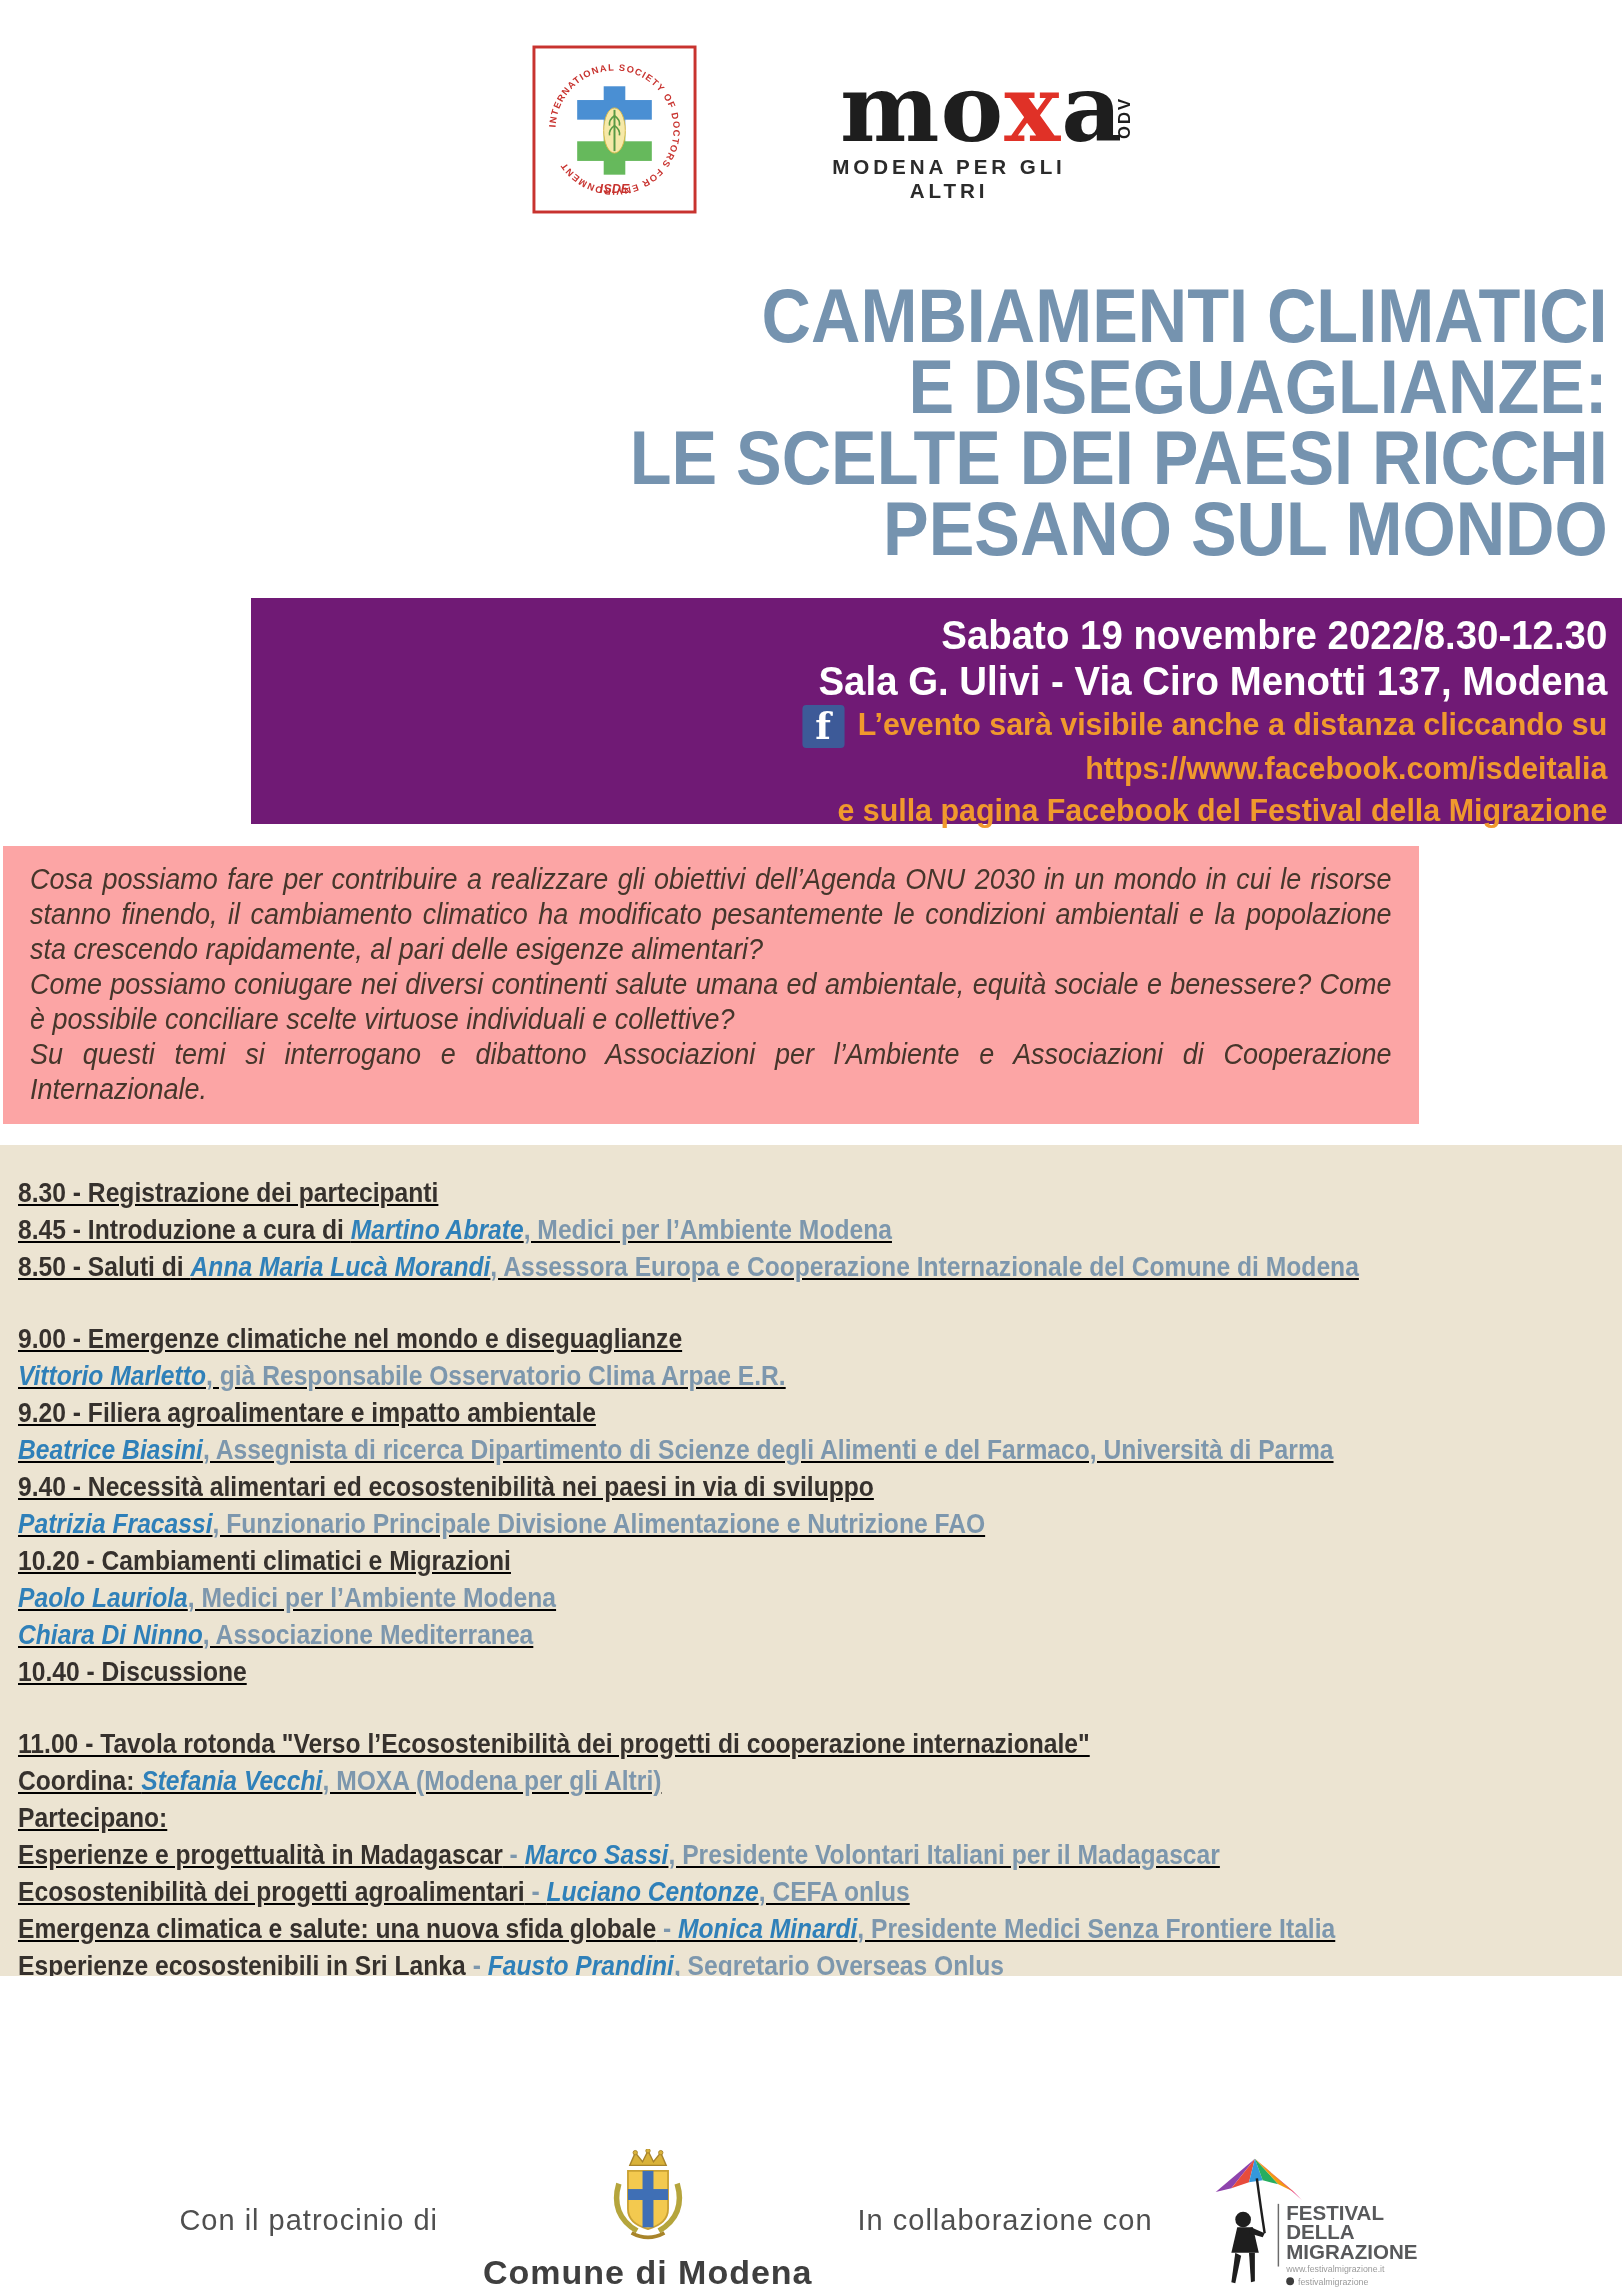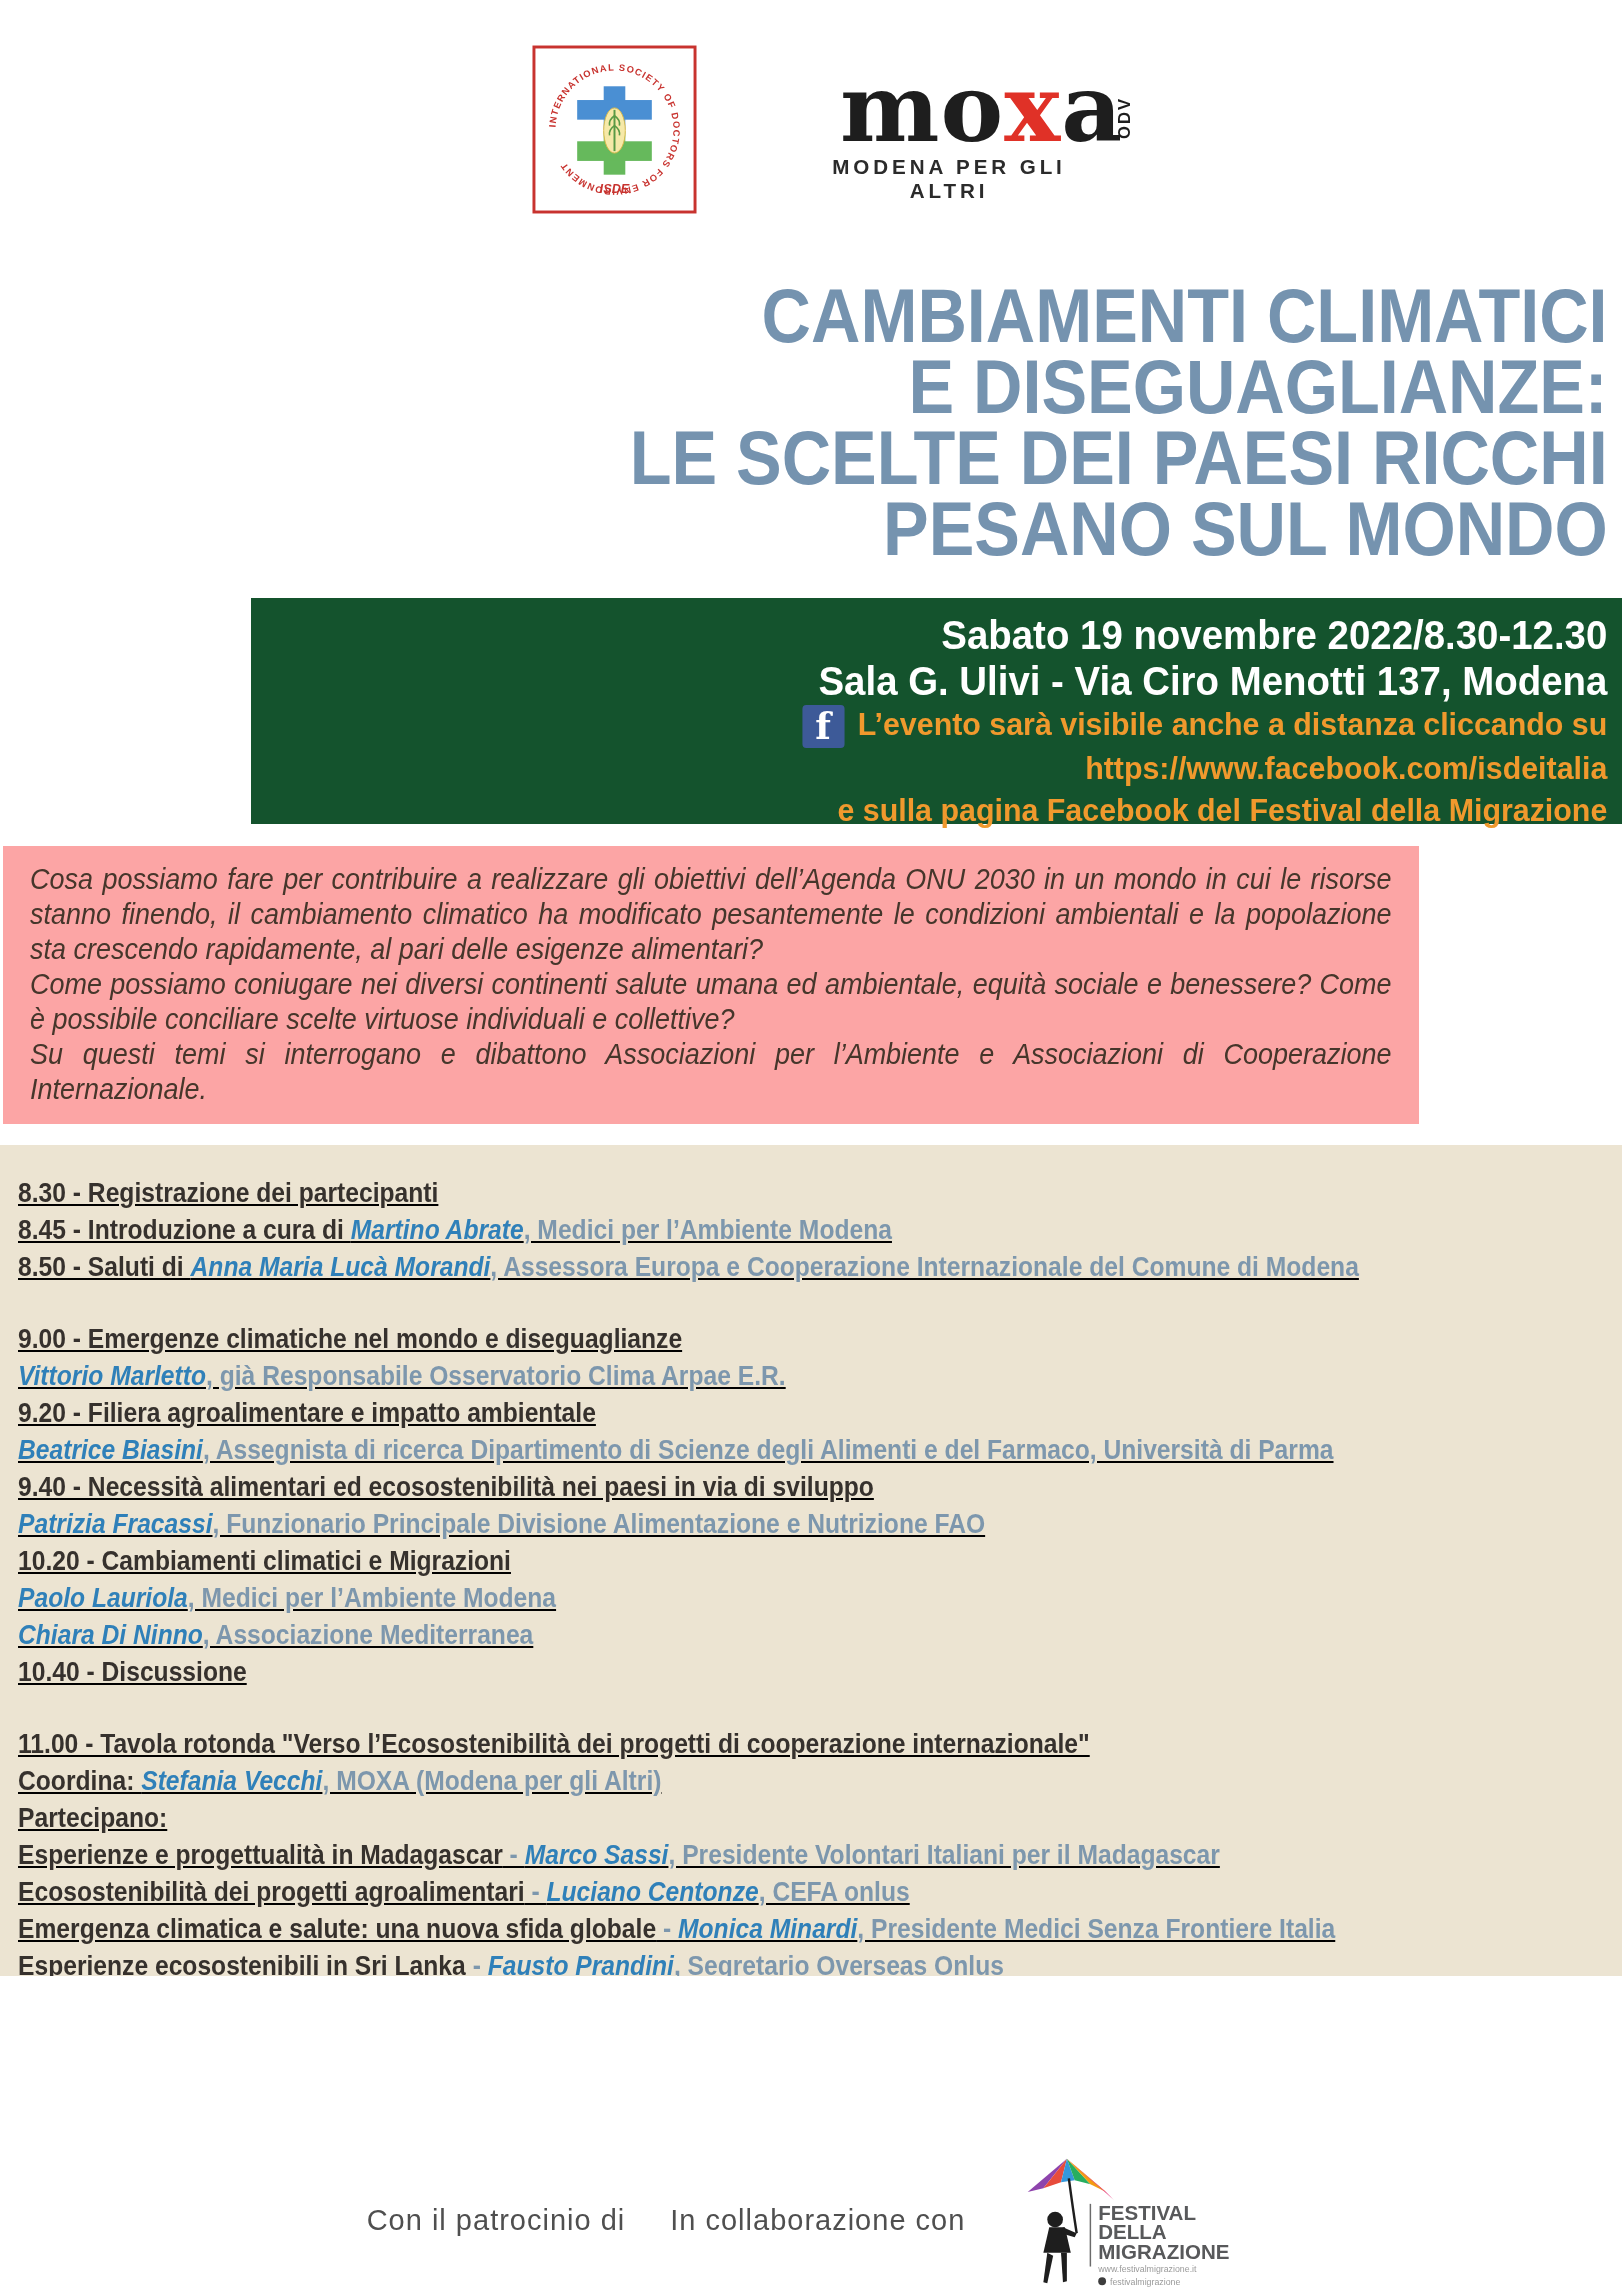--- a/index.html
+++ b/index.html
@@ -16,21 +16,21 @@
   .moxa-word .mx-red{color:#e03127;}
   .moxa-odv{position:absolute;right:-23.5px;top:9.8px;font-size:16.7px;font-weight:700;color:#1e1e1e;
     transform:rotate(-90deg);transform-origin:center;letter-spacing:2px;font-family:"Liberation Sans",sans-serif;}
   .moxa-tagline{margin-top:0;font-size:20.6px;font-weight:700;color:#2b2b2b;letter-spacing:3.9px;}
   
   .title{position:absolute;top:280px;right:14.7px;text-align:right;color:#7593af;
     font-weight:800;font-size:76px;line-height:71px;white-space:nowrap;
     transform:scaleX(0.9);transform-origin:top right;letter-spacing:0px;}
   .title span{display:block;}
   
-  .banner{position:absolute;top:598px;left:251px;right:0;height:226px;background:#14532d;
+  .banner{position:absolute;top:598px;left:251px;right:0;height:226px;background:#701a75;
     box-sizing:border-box;padding:13.7px 14.7px 0 0;text-align:right;}
   .banner .bline{color:#ffffff;font-weight:800;font-size:40px;line-height:46px;
     transform:scaleX(0.96);transform-origin:center right;}
   .banner .oline{color:#f0992d;font-weight:800;font-size:31px;line-height:42px;
     transform:scaleX(0.98);transform-origin:center right;}
   .fb-icon{display:inline-block;vertical-align:middle;width:43px;height:43px;background:#3d5a98;
     border-radius:3.9px;color:#ffffff;font-weight:800;font-size:37px;line-height:43px;text-align:center;
     margin-right:13.7px;font-family:"DejaVu Serif",serif;}
   
   .intro{position:absolute;top:846px;left:2.9px;width:1416px;box-sizing:border-box;background:#fca5a5;
@@ -144,20 +144,39 @@
       <div class="pline"><span class="seg-dark">Esperienze ecosostenibili in Sri Lanka</span><span class="seg-sep"> - </span><span class="seg-name">Fausto Prandini</span><span class="seg-role">, Segretario Overseas Onlus</span></div>
       <div class="pline gap2"><span class="seg-dark">12.00 - Dibattito</span></div>
       <div class="pline"><span class="seg-dark">12.15 - Cosa fare qui ora</span></div>
       <div class="pline"><span class="seg-name">Martino Abrate</span><span class="seg-role">, Medici per l’Ambiente Modena</span></div>
     </div>
 </div>
 
 <div class="footer">
   <div class="foot-label">Con il patrocinio di</div>
 
+  <div class="comune">
+    <svg width="102" height="102" viewBox="0 0 104 112">
+
+      <path d="M32,18 L38,4 L46,14 L52,2 L58,14 L66,4 L72,18 Z" fill="#d9b23a" stroke="#a8842a" stroke-width="1.5"></path>
+      <circle cx="38" cy="4" r="2.4" fill="#d9b23a" stroke="#a8842a" stroke-width="1"></circle>
+      <circle cx="52" cy="2" r="2.4" fill="#d9b23a" stroke="#a8842a" stroke-width="1"></circle>
+      <circle cx="66" cy="4" r="2.4" fill="#d9b23a" stroke="#a8842a" stroke-width="1"></circle>
+
+      <path d="M20,38 q-10,34 20,52" fill="none" stroke="#b5a53c" stroke-width="6"></path>
+      <path d="M84,38 q10,34 -20,52" fill="none" stroke="#b5a53c" stroke-width="6"></path>
+
+      <path d="M30,24 h44 v42 q0,16 -22,22 q-22,-6 -22,-22 Z" fill="#f3c94f" stroke="#caa133" stroke-width="2"></path>
+      <rect x="46" y="24" width="12" height="62" fill="#3f6fb5"></rect>
+      <rect x="30" y="44" width="44" height="12" fill="#3f6fb5"></rect>
+
+      <path d="M34,92 q18,10 36,0" fill="none" stroke="#a8842a" stroke-width="4"></path>
+    </svg>
+    <div class="comune-caption">Comune di Modena</div>
+  </div>
 
   <div class="foot-label">In collaborazione con</div>
 
   <svg class="festival" viewBox="0 0 250 146">
 
     <g>
       <path d="M58,10 L18,44 L34,40 Z" fill="#8e44ad"></path>
       <path d="M58,10 L34,40 L52,34 Z" fill="#e74c3c"></path>
       <path d="M58,10 L52,34 L66,32 Z" fill="#3498db"></path>
       <path d="M58,10 L66,32 L82,36 Z" fill="#27ae60"></path>

